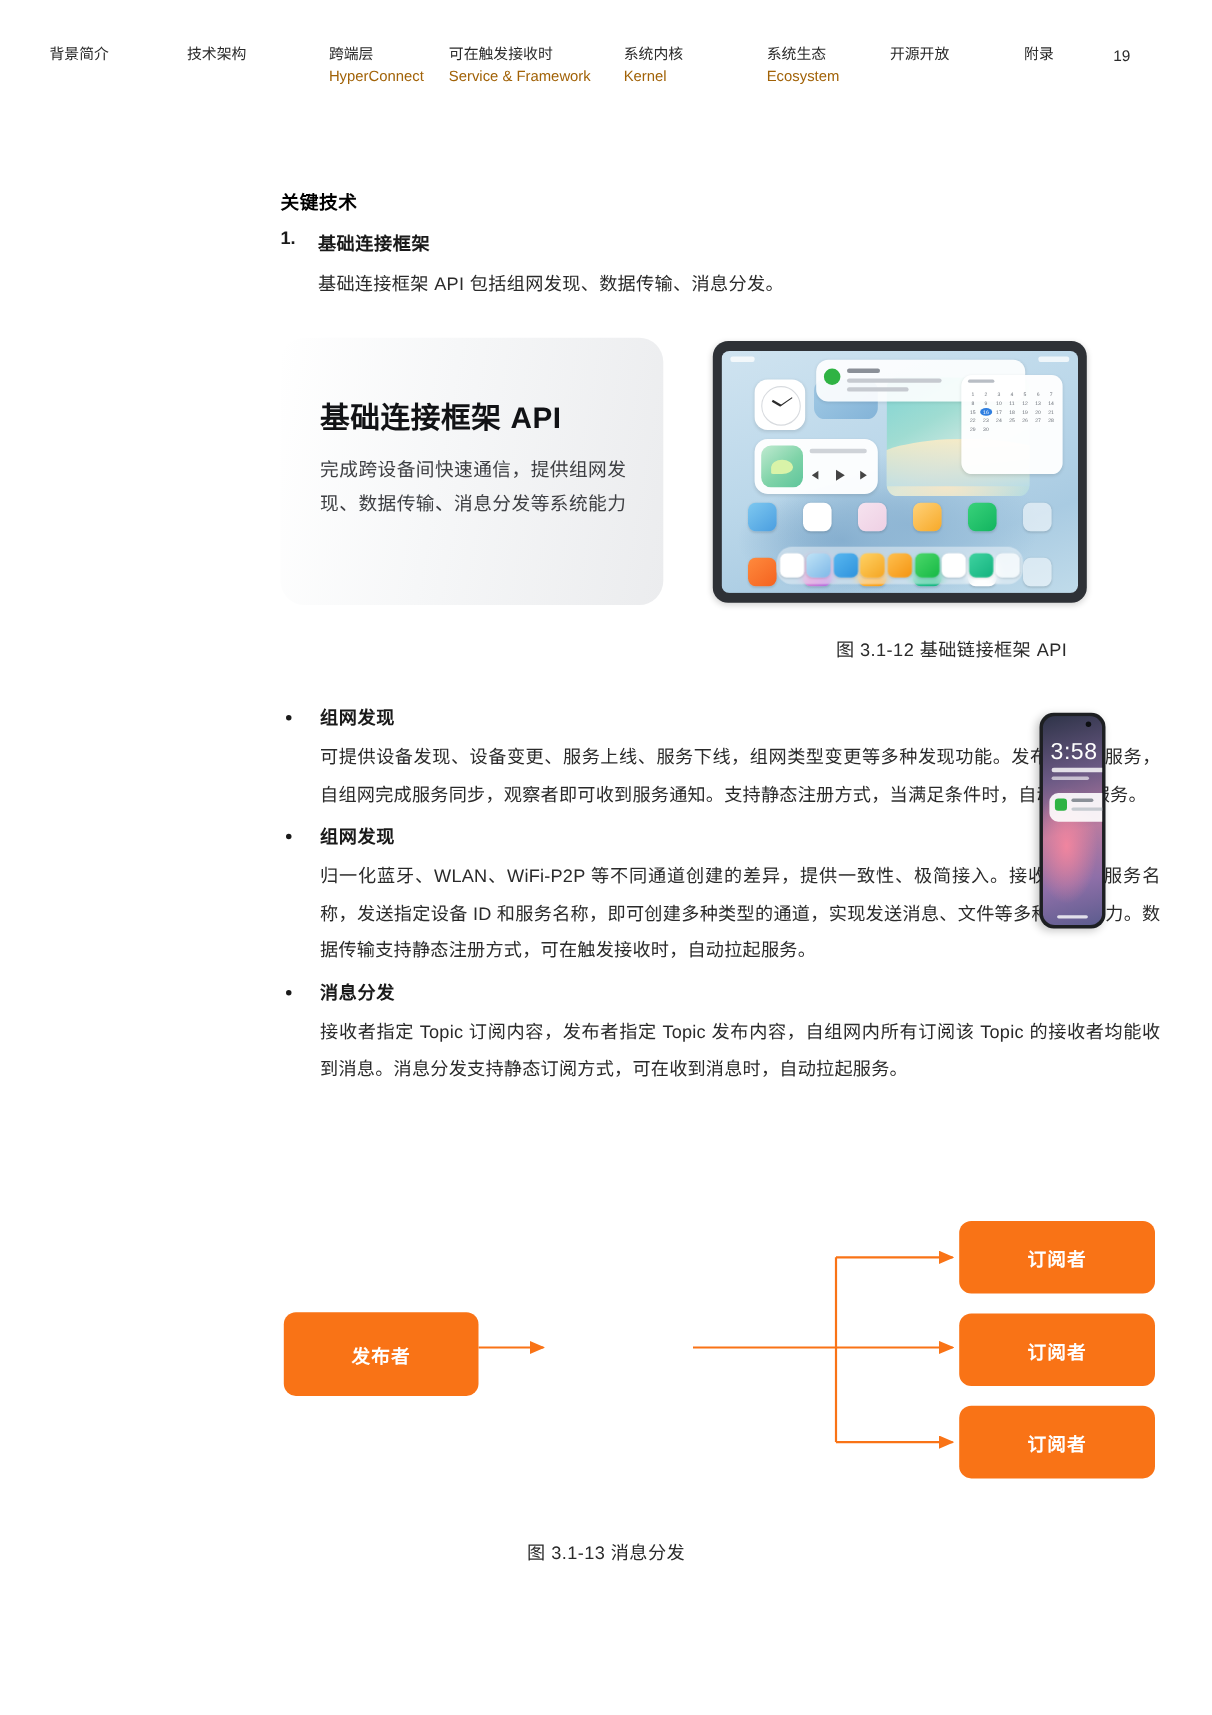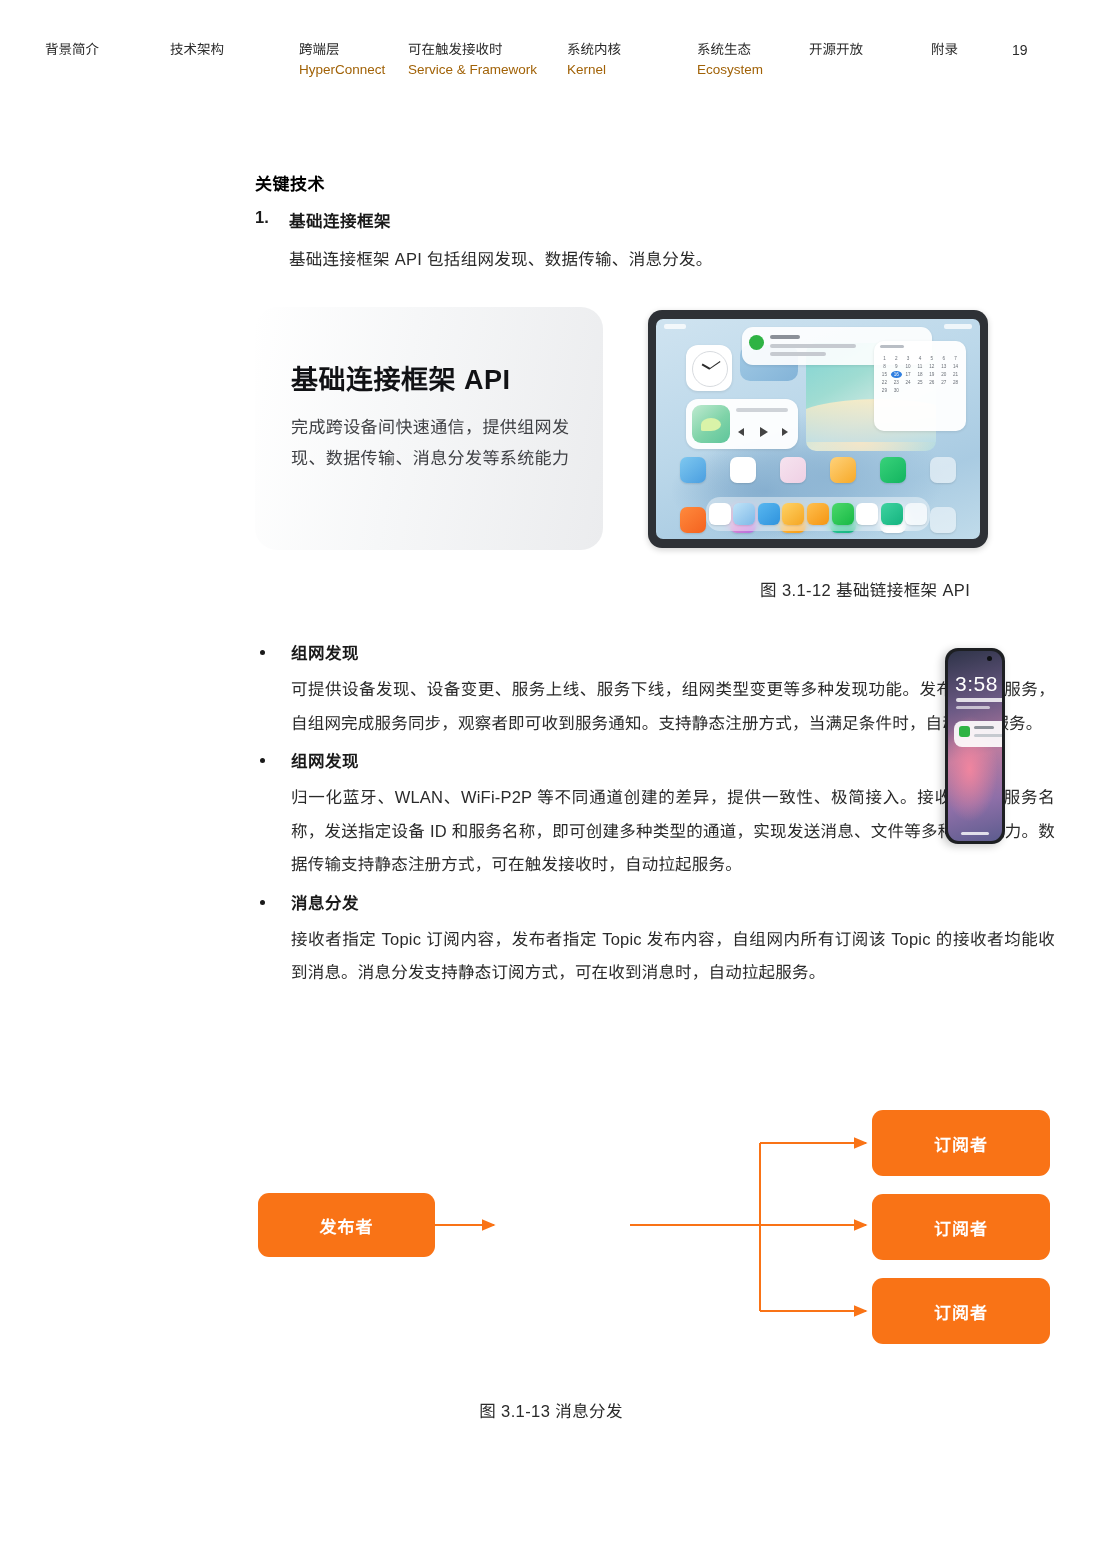--- a/index.html
+++ b/index.html
@@ -421,21 +421,21 @@
     border-radius: 11px;
     background: #f97316;
     color: #ffffff;
     font-size: 17px;
     font-weight: bold;
     letter-spacing: 1px;
     display: flex;
     align-items: center;
     justify-content: center;
   }
-  #dg-publisher { left: 258px; top: 103px; width: 177px; height: 64px; }
+  #dg-publisher { left: 258px; top: 103px; width: 177px; height: 76px; }
   #dg-sub-1 { left: 872px; top: 20px;  width: 178px; height: 66px; }
   #dg-sub-2 { left: 872px; top: 104px; width: 178px; height: 66px; }
   #dg-sub-3 { left: 872px; top: 188px; width: 178px; height: 66px; }
   .dg-ellipse {
     position: absolute;
     left: 500px; top: 72px;
     width: 130px; height: 126px;
     border-radius: 50%;
     background: #f97316;
     color: #ffffff;

